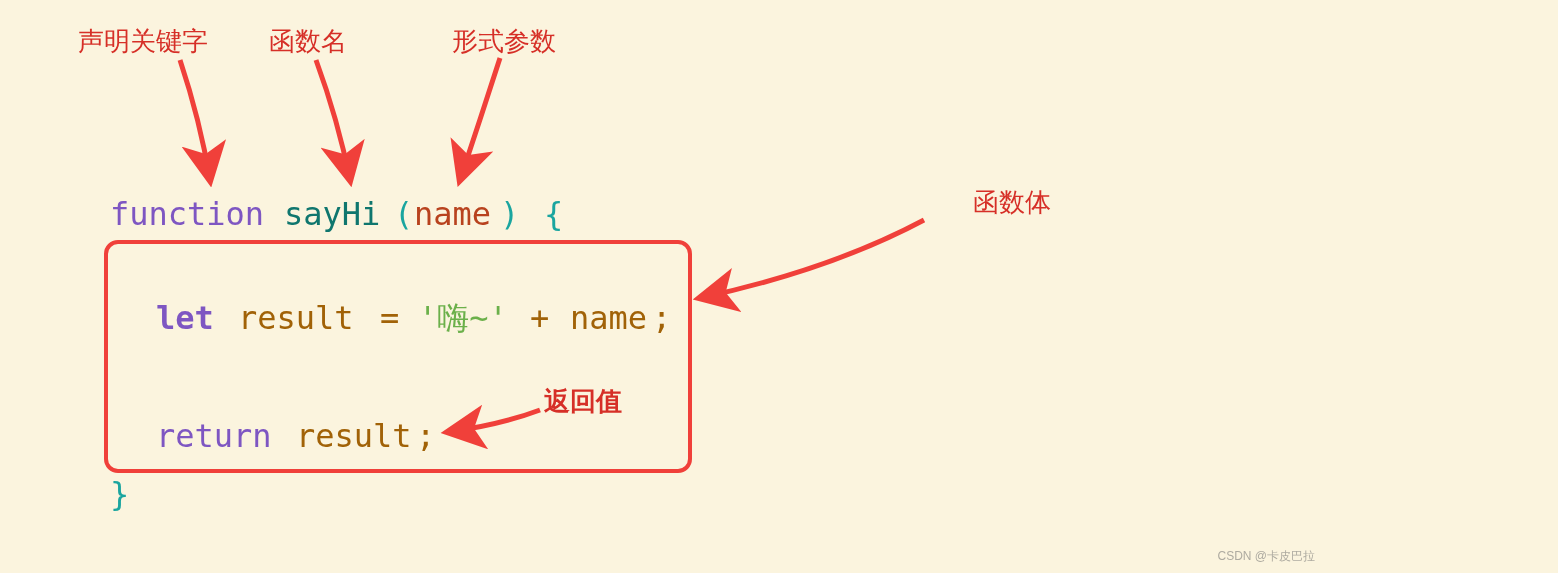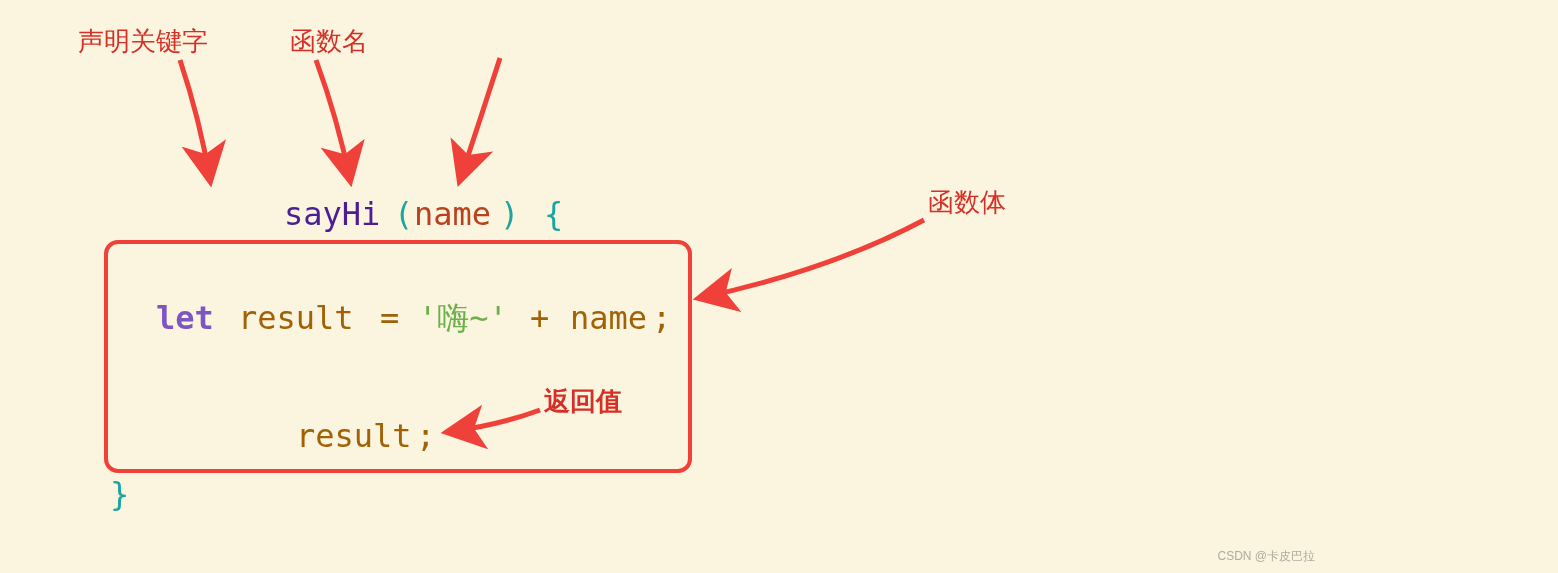--- a/index.html
+++ b/index.html
@@ -23,21 +23,21 @@
     color: #d62f27;
     white-space: nowrap;
   }
   .code {
     position: absolute;
     font-size: 32px;
     white-space: pre;
     line-height: 1;
   }
   .kw   { color: #7e56c2; }   
-  .fn   { color: #4c1d95; }   
+  .fn   { color: #0f766e; }   
   .par  { color: #1aa59f; }   
   .arg  { color: #b8421e; }   
   .plain{ color: #a16207; }   
   .str  { color: #6bb04a; }   
   .body-box {
     position: absolute;
     border: 4px solid #f0403a;
     border-radius: 14px;
     background: transparent;
   }
@@ -55,40 +55,43 @@
     width: 1558px; height: 573px;
     pointer-events: none;
   }
 </style>
 </head>
 <body>
 
 <div class="stage">
 
   <div class="label" style="left:78px;  top:24px;">声明关键字</div>
-  <div class="label" style="left:290px; top:24px;">函数名</div>
-  <div class="label" style="left:928px; top:185px;">函数体</div>
+  <div class="label" style="left:269px; top:24px;">函数名</div>
+  <div class="label" style="left:452px; top:24px;">形式参数</div>
+  <div class="label" style="left:973px; top:185px;">函数体</div>
   <div class="label" style="left:544px; top:384px;font-weight:bold;">返回值</div>
 
+  <span class="code kw" style="left:110px; top:198px;">function</span>
   <span class="code fn" style="left:284px; top:198px;">sayHi</span>
   <span class="code par" style="left:394px; top:198px;">(</span>
   <span class="code arg" style="left:414px; top:198px;">name</span>
   <span class="code par" style="left:500px; top:198px;">)</span>
   <span class="code par" style="left:544px; top:198px;">{</span>
 
   <div class="body-box" style="left:104px; top:240px; width:580px; height:225px;"></div>
 
   <span class="code kw" style="left:156px; top:302px;font-weight:bold;">let</span>
   <span class="code plain" style="left:238px; top:302px;">result</span>
   <span class="code plain" style="left:380px; top:302px;">=</span>
   <span class="code str" style="left:418px; top:302px;">'嗨~'</span>
   <span class="code plain" style="left:530px; top:302px;">+</span>
   <span class="code plain" style="left:570px; top:302px;">name</span>
   <span class="code plain" style="left:652px; top:302px;">;</span>
 
+  <span class="code kw" style="left:156px; top:420px;">return</span>
   <span class="code plain" style="left:296px; top:420px;">result</span>
   <span class="code plain" style="left:416px; top:420px;">;</span>
 
   <span class="code par" style="left:110px; top:478px;">}</span>
 
   <svg class="arrows" viewBox="0 0 1558 573">
     <defs>
       <marker id="ah" viewBox="0 0 12 12" refX="10" refY="6" markerWidth="9" markerHeight="9" orient="auto-start-reverse">
         <path d="M0,0 L12,6 L0,12 L3,6 Z" fill="#f0403a"></path>
       </marker>

